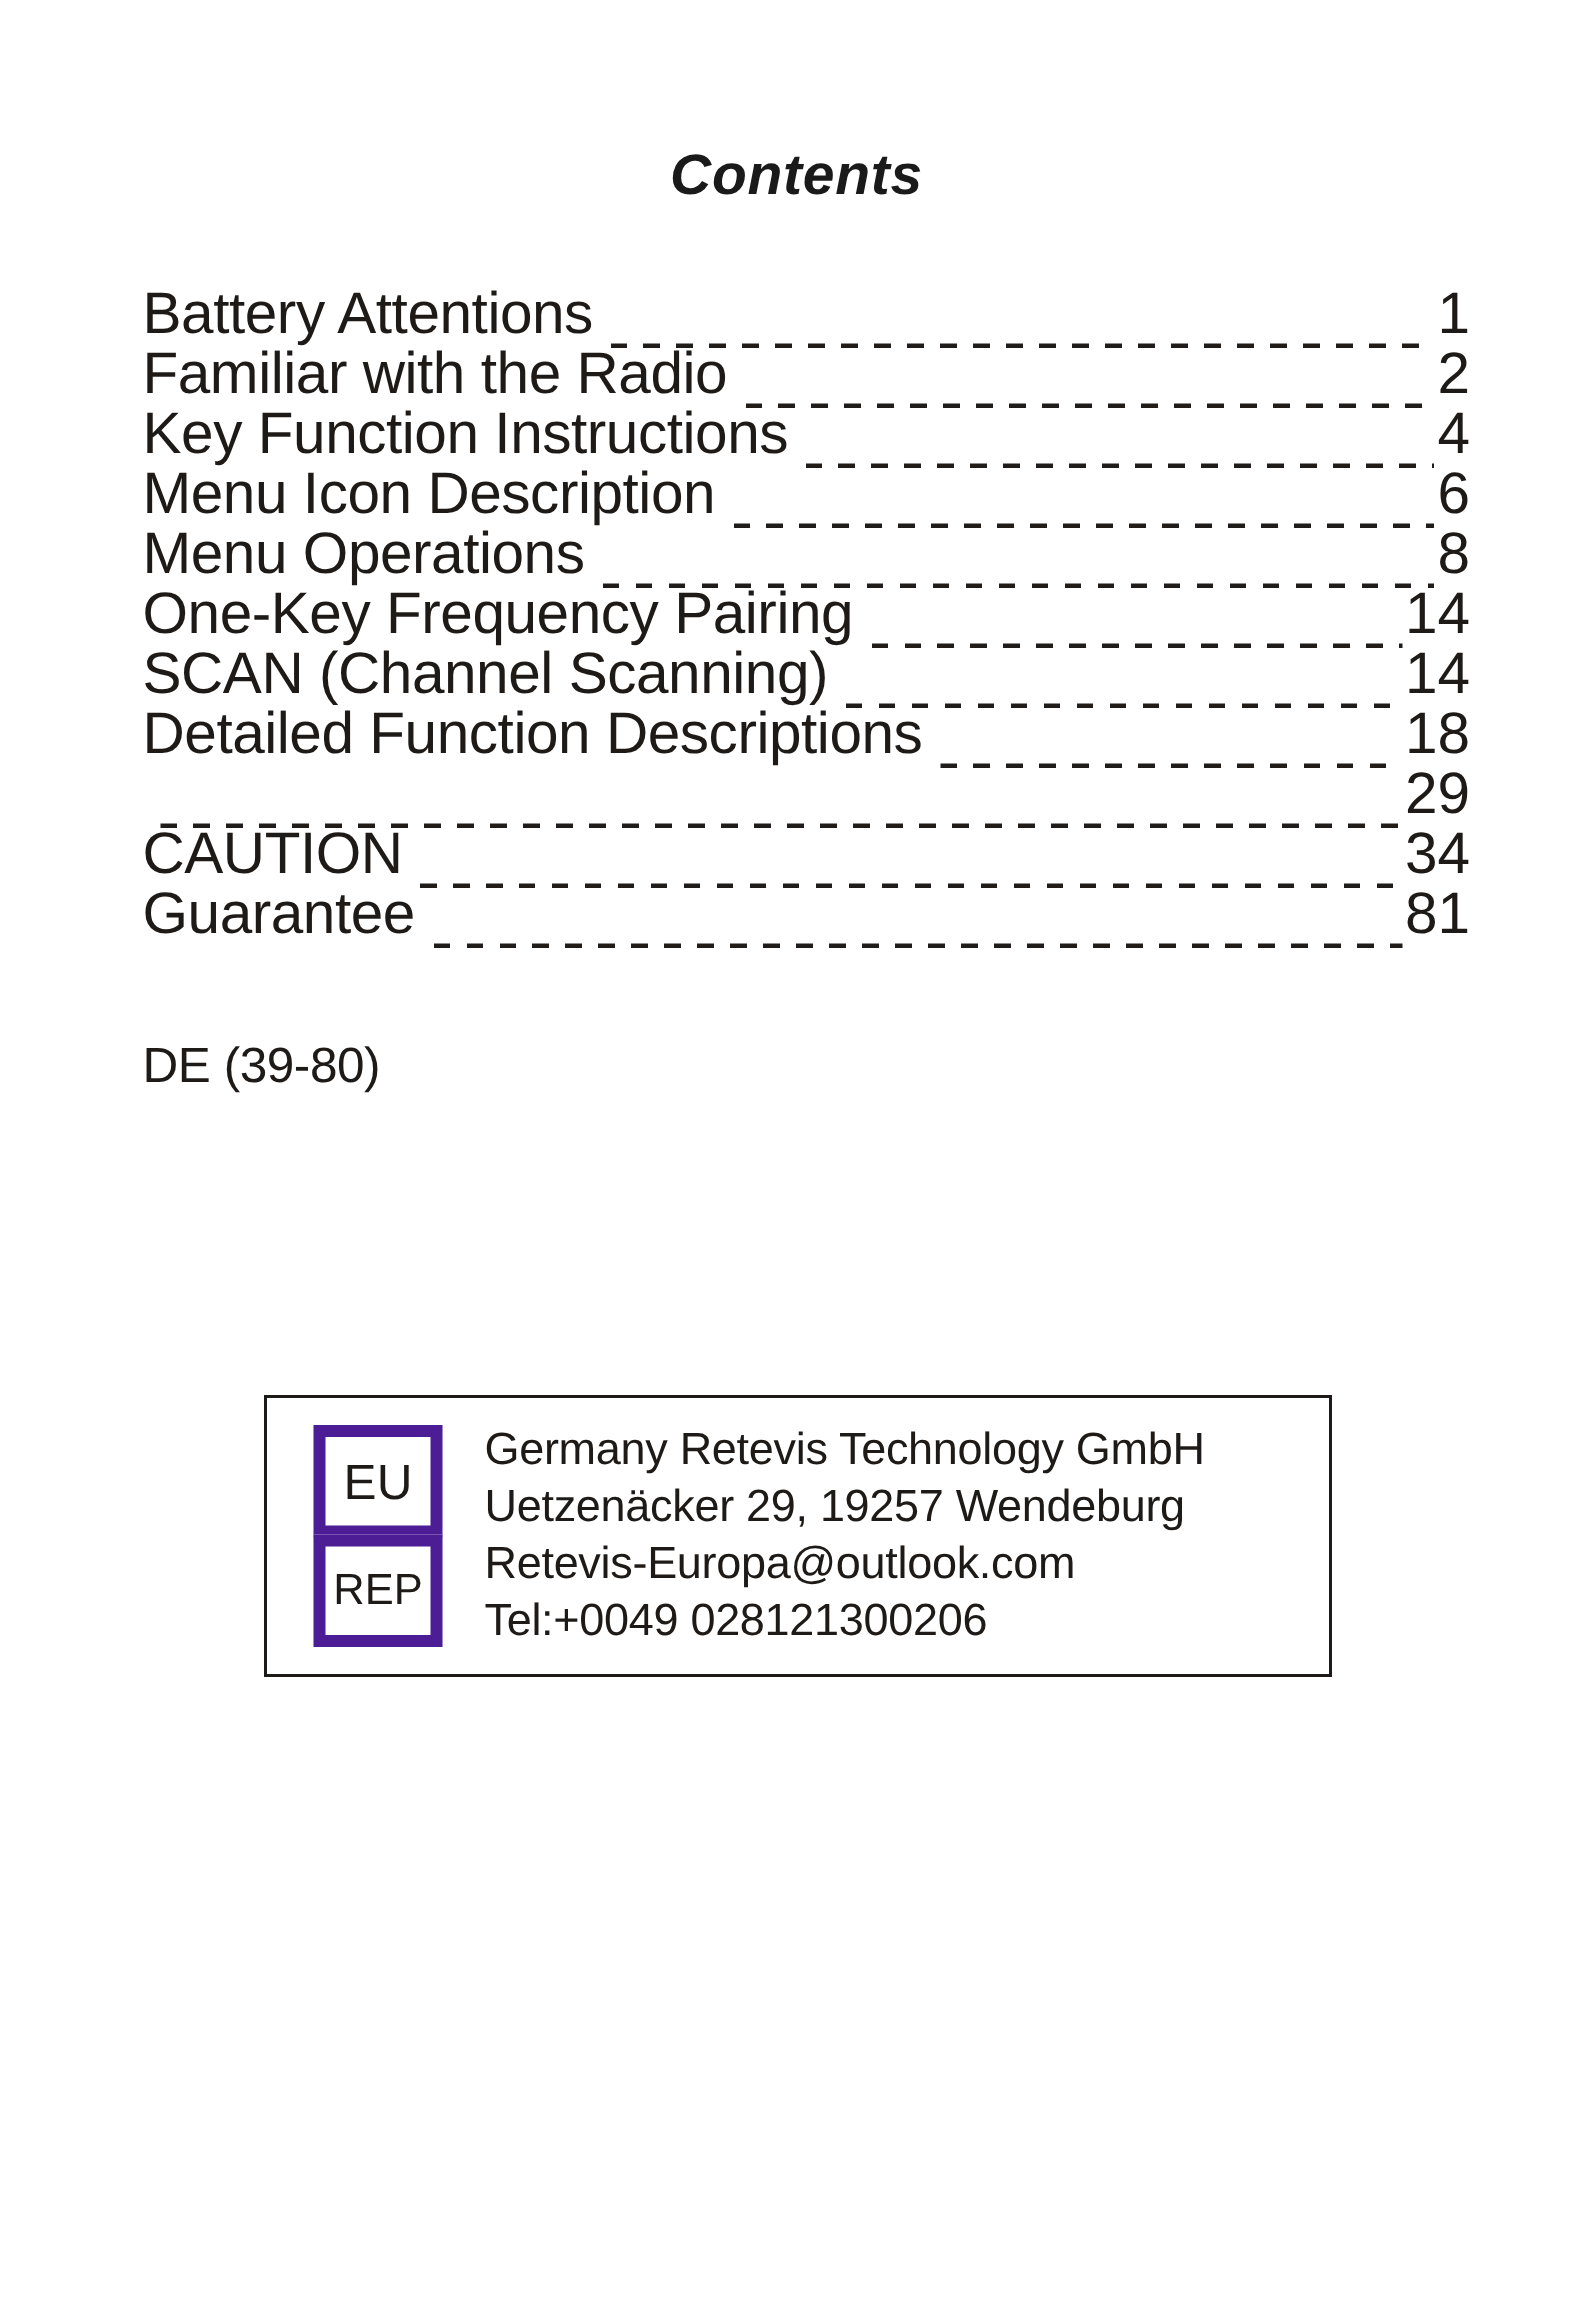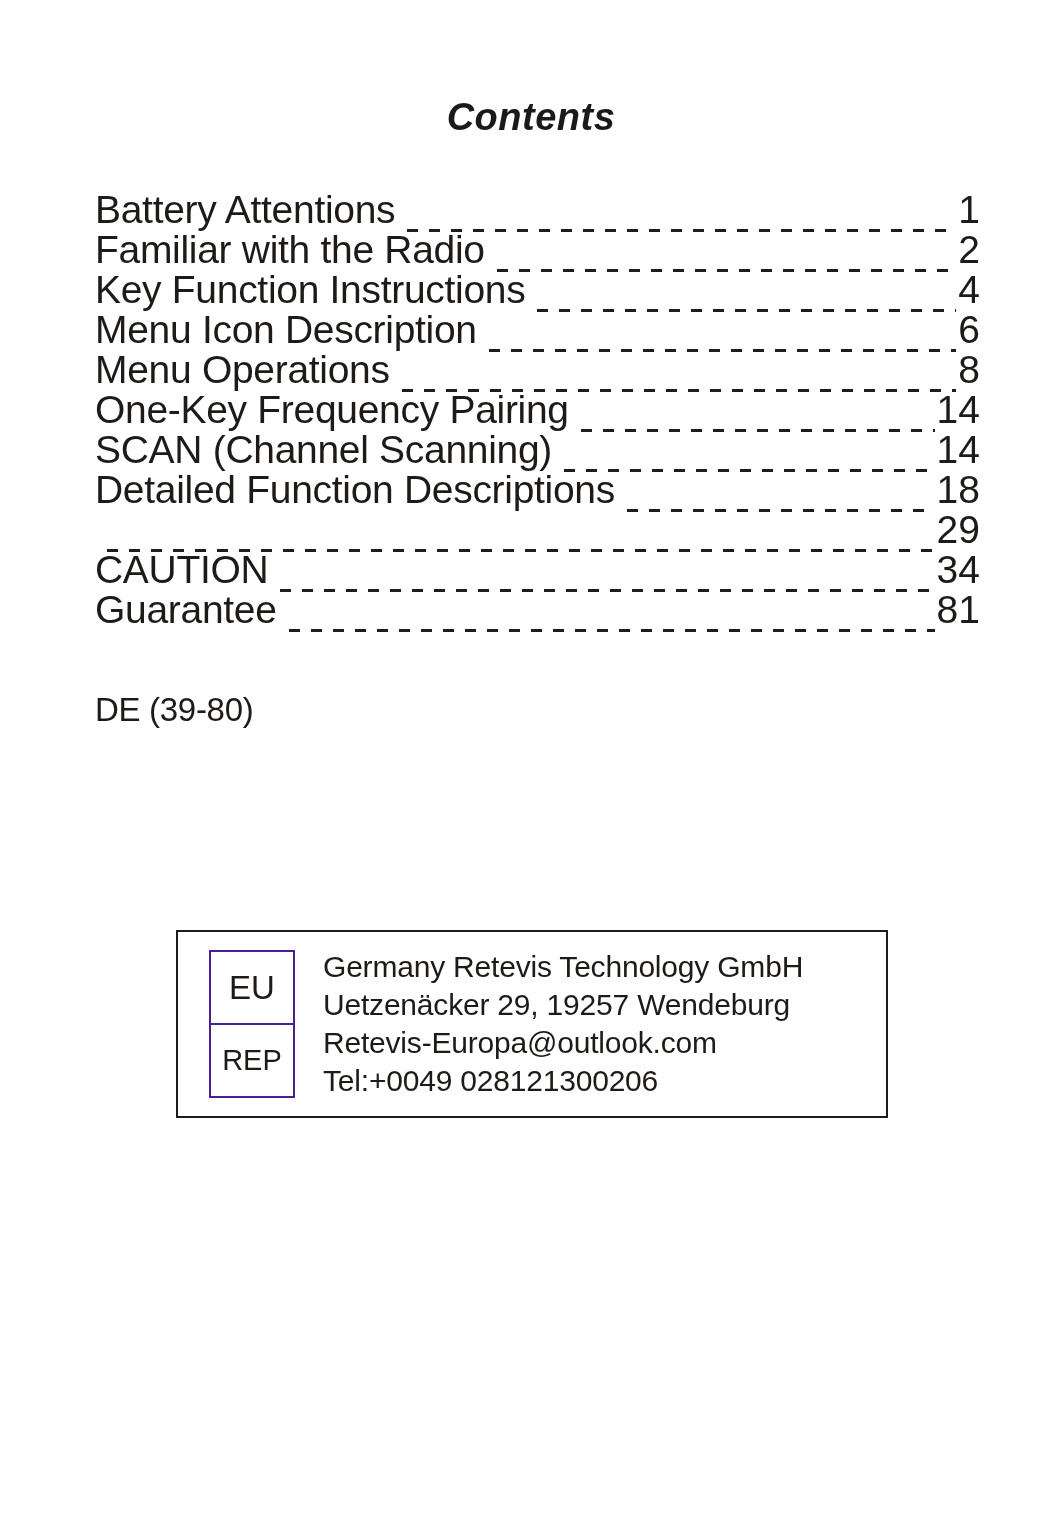--- a/index.html
+++ b/index.html
@@ -70,21 +70,21 @@
     display: flex;
     align-items: center;
   }
   .rep-badges {
     margin-left: 31px;
     width: 86px;
     flex: 0 0 auto;
   }
   .badge {
     box-sizing: border-box;
-    border: 2px solid #4c1d95;
+    border: 8px solid #4c1d95;
     height: 75px;
     display: flex;
     align-items: center;
     justify-content: center;
     background: #ffffff;
   }
   .badge-eu { font-size: 33px; }
   .badge-rep { margin-top: -2px; font-size: 29px; }
   .rep-lines {
     margin-left: 28px;

